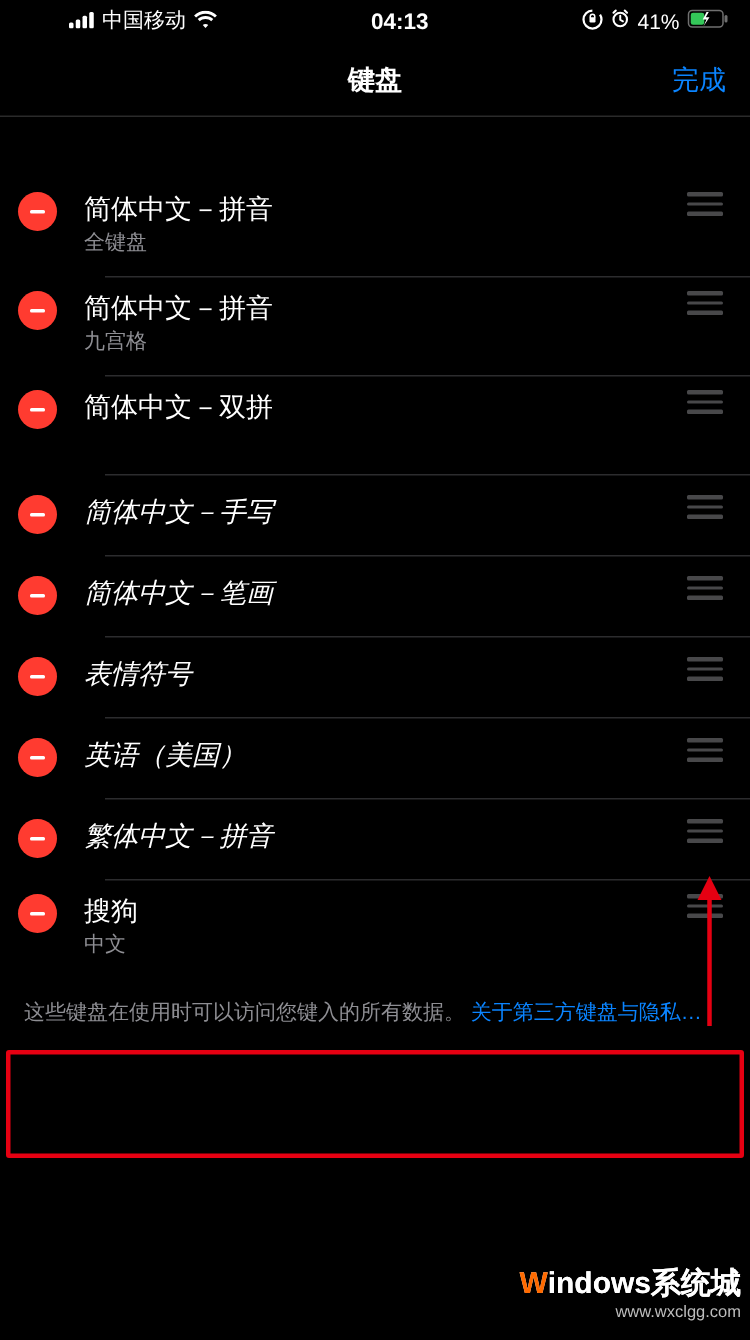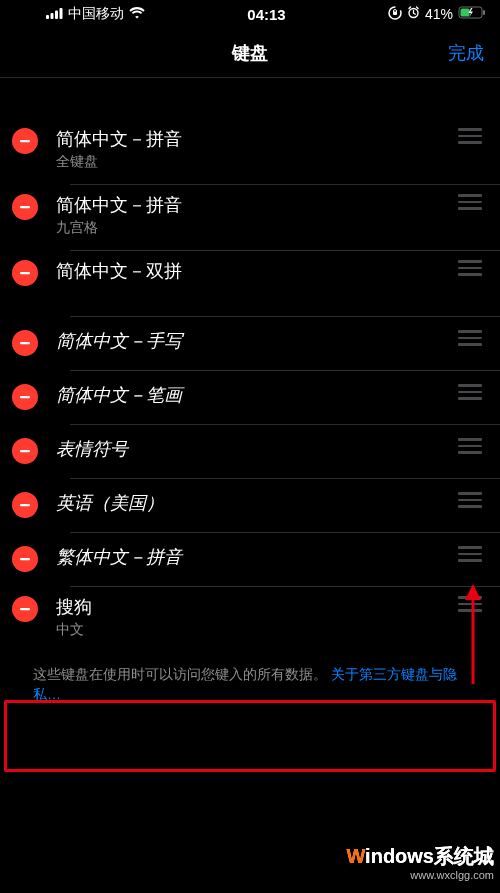--- a/index.html
+++ b/index.html
@@ -68,21 +68,21 @@
   .del-btn svg { display:block; }
   .row-text { flex: 1; display: flex; flex-direction: column; justify-content: center; }
   .row-title { font-size: 18px; color: #fff; line-height: 1.3; }
   .row-sub { font-size: 14px; color: #8e8e93; margin-top: 2px; }
   .drag {
     width: 28px;
     display: flex; flex-direction: column; gap: 4px; align-items: center;
   }
   .drag span { display:block; width: 24px; height: 2.5px; background: #48484a; border-radius: 1px; }
   .footer {
-    padding: 12px 16px 0 33px;
+    padding: 12px 16px 0 16px;
     font-size: 14px;
     color: #8e8e93;
     line-height: 1.45;
   }
   .footer .link { color: #0a84ff; }
   .highlight-box {
     position: absolute;
     left: 4px; right: 4px;
     border: 3px solid #e60012;
     pointer-events: none;

